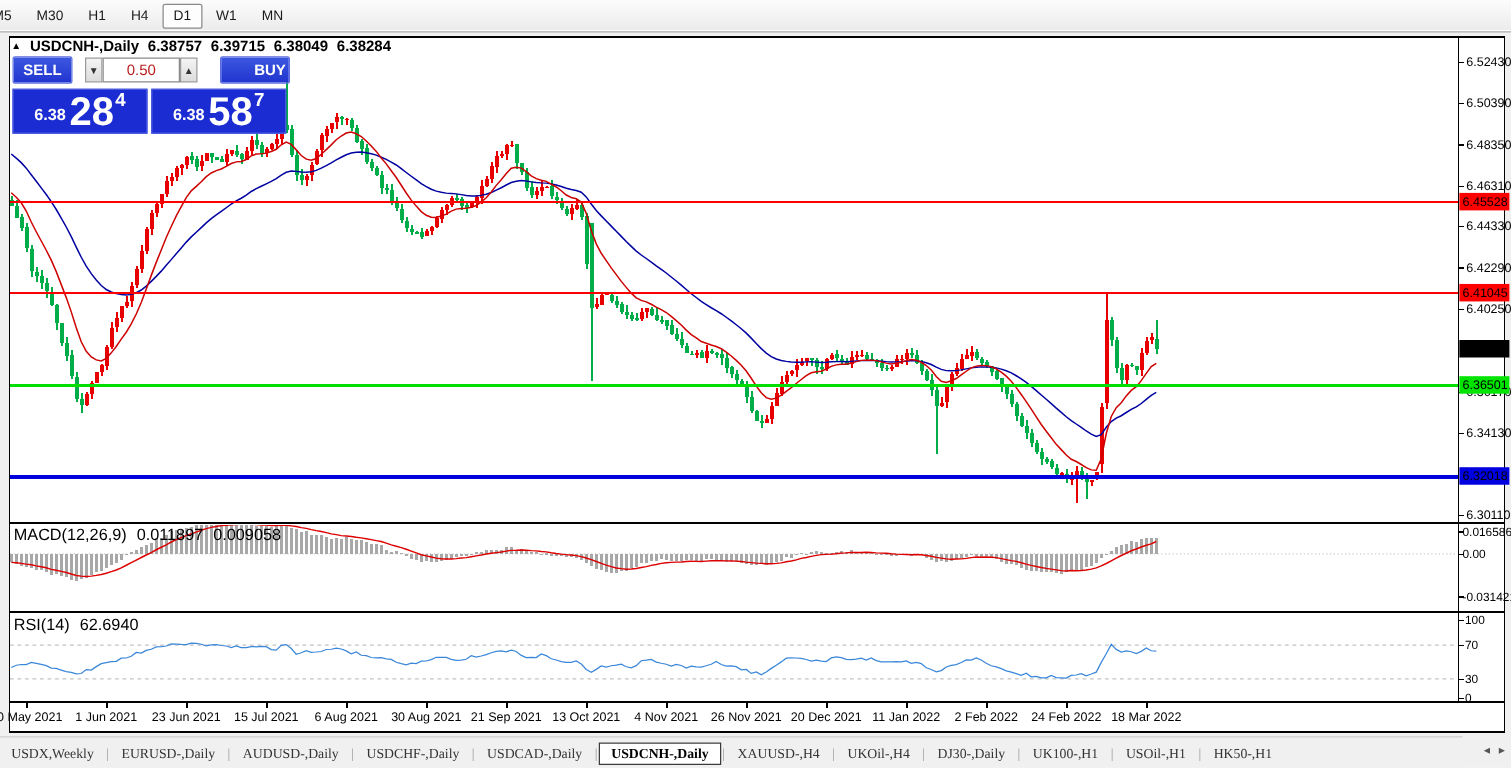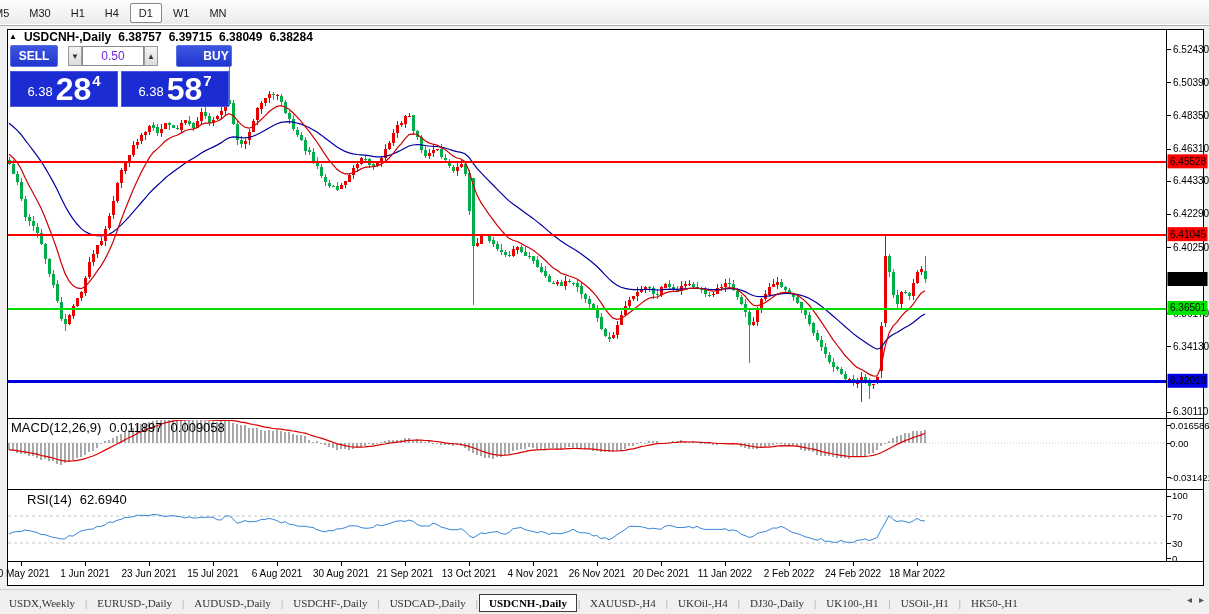--- a/index.html
+++ b/index.html
@@ -28,34 +28,34 @@
     color:#fff;font-size:12px;font-weight:bold;display:flex;align-items:center;justify-content:center;
     border:1px solid #5a6ee0;border-radius:2px;box-sizing:border-box;}
   .tp-sell{left:0;width:48px;}
   .tp-buy{left:166px;width:56px;padding-left:24px;}
   .spin{position:absolute;top:1px;height:20px;width:14px;background:linear-gradient(#f4f4f4,#dcdcdc);
     border:1px solid #9a9a9a;box-sizing:border-box;display:flex;align-items:center;justify-content:center;
     font-size:8px;color:#333;}
   .spin-down{left:58px;}
   .spin-up{left:134px;}
   .vol{position:absolute;left:72px;top:1px;width:62px;height:20px;background:#fff;border:1px solid #8a8a8a;
-    box-sizing:border-box;font-size:12px;color:#6d28d9;display:flex;align-items:center;justify-content:center;}
+    box-sizing:border-box;font-size:12px;color:#b91c1c;display:flex;align-items:center;justify-content:center;}
   .pricebox{position:absolute;top:26px;height:36px;background:#1c2cd3;border:1px solid #4a5ae0;
     box-sizing:border-box;color:#fff;display:flex;align-items:flex-end;justify-content:center;
     padding-bottom:3px;cursor:default;}
   .pb-sell{left:0;width:108px;}
   .pb-buy{left:111px;width:108px;}
-  .pb-small{font-size:13px;font-weight:normal;margin-right:3px;margin-bottom:4px;}
+  .pb-small{font-size:13px;font-weight:bold;margin-right:3px;margin-bottom:4px;}
   .pb-big{font-size:32px;font-weight:bold;line-height:0.85;}
   .pb-sup{font-size:15px;font-weight:bold;position:relative;top:-14px;margin-left:1px;}
 
   
   .ind-label{position:absolute;z-index:5;font-size:13px;color:#000;display:flex;gap:8px;}
   .ind-macd{left:11px;top:420px;}
-  .ind-rsi{left:27px;top:492px;}
+  .ind-rsi{left:11px;top:492px;}
 
   
   .tabs{position:absolute;left:0;top:589px;width:1170px;height:25px;background:#f0f0f0;
     border-top:1px solid #cdcdcd;display:flex;align-items:center;
     font-size:11px;color:#333;z-index:5;white-space:nowrap;font-family:Liberation Serif, serif;}
   .tab{padding:3px 9px;cursor:default;}
   .tab.active{background:#fff;border:1px solid #3c3c3c;font-weight:bold;padding:2px 9px;color:#000;}
   .tab-sep{color:#9a9a9a;padding:0 1px;}
   .tab-nav{position:absolute;right:5px;top:594px;z-index:6;font-size:10px;color:#555;display:flex;gap:7px;}
   .tab-nav span{cursor:default;}

